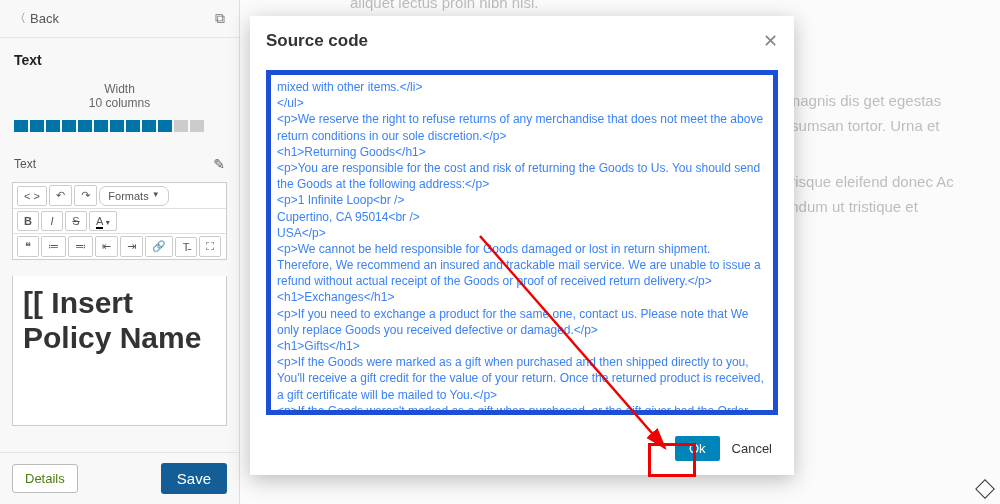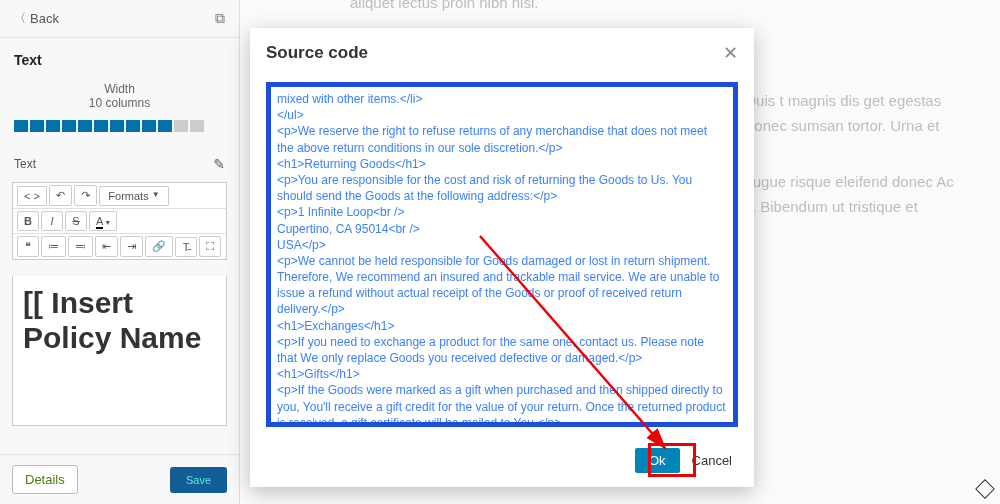--- a/index.html
+++ b/index.html
@@ -18,36 +18,36 @@
     .col-blocks { padding: 0 14px 14px; display: flex; gap: 2px; }
     .col-block { width: 14px; height: 12px; background: #0073aa; }
     .col-block.inactive { background: #ccc; }
     .text-section { padding: 10px 14px 6px; display:flex; justify-content:space-between; align-items:center; font-size: 12px; color: #555; }
     .magic-icon { color:#555; font-size: 14px; }
     
     .editor-toolbar { border: 1px solid #ccc; margin: 4px 12px; background: #fff; }
     .tb-row { display: flex; border-bottom: 1px solid #e0e0e0; padding: 2px 4px; gap: 2px; align-items: center; }
     .tb-row:last-child { border-bottom: none; }
     .tb-btn { border: 1px solid #ccc; background: #fff; padding: 3px 6px; font-size: 11px; cursor: pointer; border-radius: 2px; color: #555; min-width: 22px; text-align: center; }
-    .tb-btn.formats { display: flex; align-items: flex-start; gap: 3px; padding: 3px 8px; }
+    .tb-btn.formats { display: flex; align-items: flex-start; gap: 3px; padding: 3px 8px; border-radius: 7px; }
     .tb-btn .caret { font-size: 8px; }
     
     .editor-area { margin: 16px 12px; border: 1px solid #ccc; border-top: none; background: #fff; padding: 10px; font-size: 30px; font-weight: 700; color: #333; line-height: 1.15; height: 150px; overflow: hidden; }
     
     .sidebar-footer { padding: 10px 12px; border-top: 1px solid #e5e5e5; display: flex; justify-content: space-between; align-items: center; }
     .details-btn { border: 1px solid #bbb; background: #fff; padding: 6px 12px; font-size: 13px; cursor: pointer; border-radius: 3px; color: #4d7c0f; }
-    .save-btn { background: #135e96; color: #5eead4; border: none; padding: 7px 16px; font-size: 11px; cursor: pointer; border-radius: 3px; }
+    .save-btn { background: #135e96; color: #ffffff; border: none; padding: 7px 16px; font-size: 15px; cursor: pointer; border-radius: 3px; }
     
     .main-content { position: absolute; left: 240px; top: 0; right: 0; height: 504px; padding: 0 30px 10px 110px; color: #535a60; font-size: 15px; line-height: 1.7; overflow: hidden; }
     .para-top { margin-top: -10px; }
     .para-mid { margin-top: 72px; }
     .para-bot { margin-top: 30px; }
     
     .overlay { position: absolute; left: 240px; top: 0; right: 0; bottom: 0; background: rgba(255,255,255,0.6); }
-    .modal { position: absolute; left: 250px; top: 28px; width: 504px; background: #fff; box-shadow: 0 5px 20px rgba(0,0,0,0.25); }
+    .modal { position: absolute; left: 250px; top: 16px; width: 544px; background: #fff; box-shadow: 0 5px 20px rgba(0,0,0,0.25); }
     .modal-header { padding: 14px 16px; display: flex; justify-content: space-between; align-items: center; }
     .modal-title { font-size: 17px; font-weight: 700; color: #333; }
     .modal-close { color: #888; font-size: 18px; cursor: pointer; background: none; border: none; }
     .modal-body { padding: 4px 16px 12px; }
     .source-ta { width: 100%; height: 345px; border: 5px solid #1d4ed8; font-family: Arial, sans-serif; font-size: 12px; line-height: 1.35; padding: 4px 6px; resize: none; overflow-y: scroll; color: #3b82f6; }
     .modal-footer { padding: 6px 16px 14px; display: flex; justify-content: flex-end; gap: 6px; align-items: center; }
     .ok-btn { background: #0085ba; color: #fff; border: none; padding: 5px 14px; font-size: 13px; cursor: pointer; border-radius: 2px; margin-left: 21px; }
     .cancel-btn { background: #fff; border: none; padding: 5px 6px; font-size: 13px; cursor: pointer; color: #333; }
     .big-highlight { position: absolute; border: 3px solid #e00; width: 48px; height: 34px; left: 648px; top: 443px; pointer-events: none; }
     

